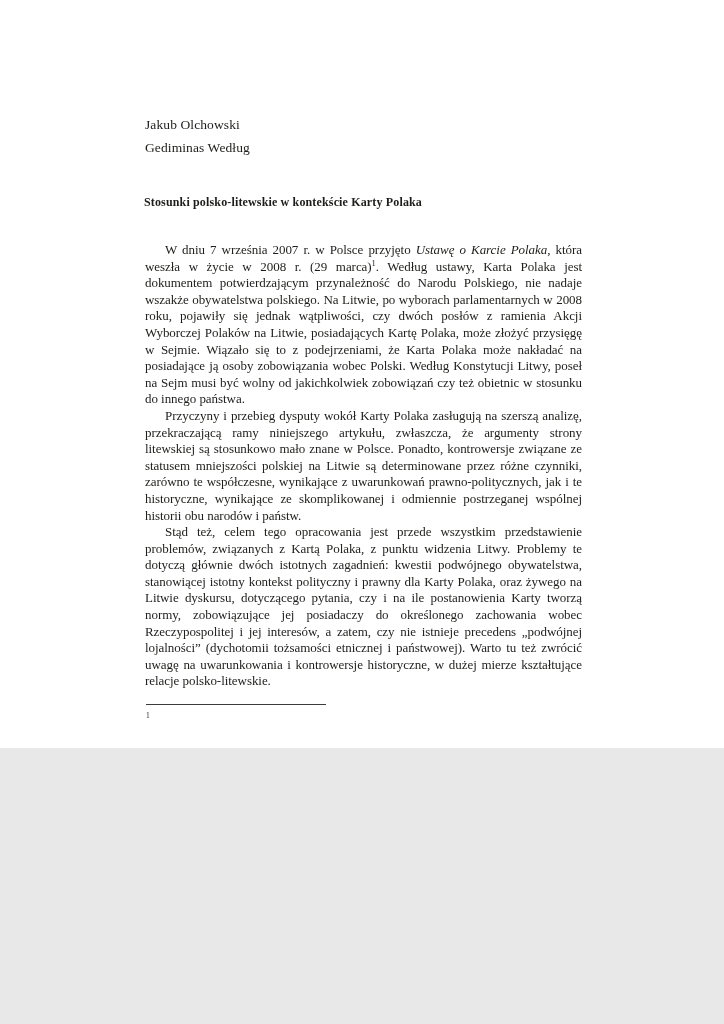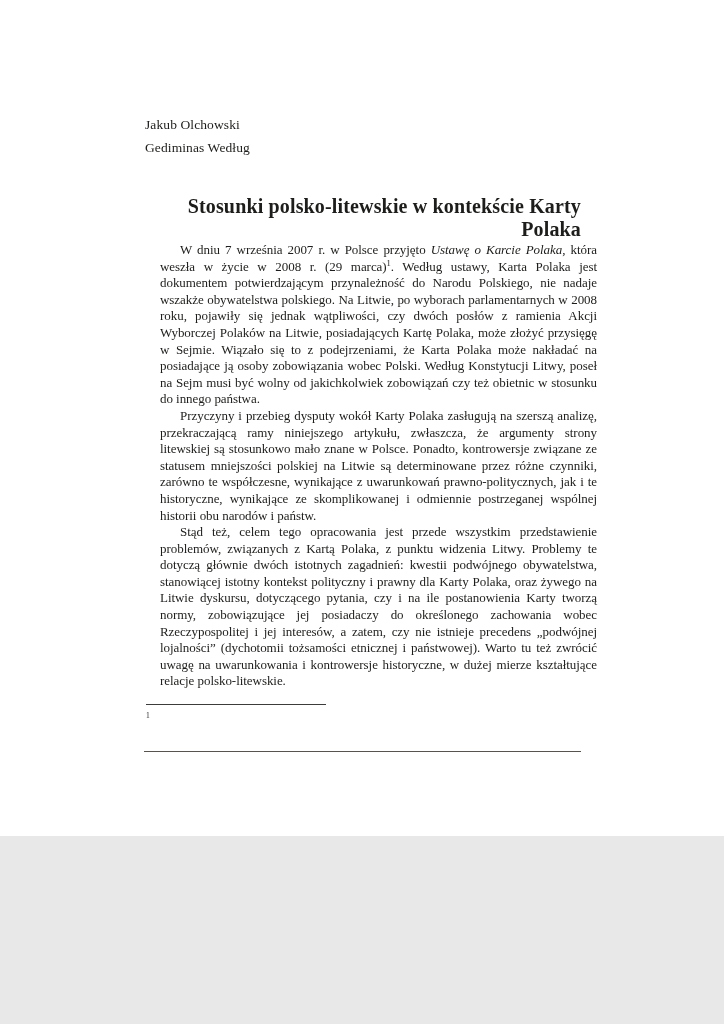--- a/index.html
+++ b/index.html
@@ -3,21 +3,21 @@
 <meta charset="utf-8">
 <style>
   html, body {
     margin: 0;
     padding: 0;
     background: #e8e8e8;
   }
   .page {
     position: relative;
     width: 724px;
-    height: 836px;
+    height: 748px;
     margin: 0 auto;
     background: #ffffff;
     font-family: "Liberation Serif", "DejaVu Serif", serif;
     color: #1d1d1b;
     overflow: hidden;
   }
   .content {
     position: absolute;
     left: 144px;
     top: 0;
@@ -31,29 +31,29 @@
     font-size: 13.5px;
     line-height: 23px;
     letter-spacing: 0.1px;
   }
   .article-title {
     position: absolute;
     top: 195px;
     left: 0;
     width: 100%;
     margin: 0;
-    text-align: right;
-    font-size: 20px;
+    text-align: left;
+    font-size: 12px;
     font-weight: bold;
     letter-spacing: 0.15px;
   }
   .body-text {
     position: absolute;
     top: 242px;
-    left: 16px;
+    left: 1px;
     width: 100%;
     font-size: 13px;
     line-height: 16.6px;
     text-align: justify;
     letter-spacing: -0.05px;
   }
   .body-text p {
     margin: 0;
     text-indent: 20px;
   }

